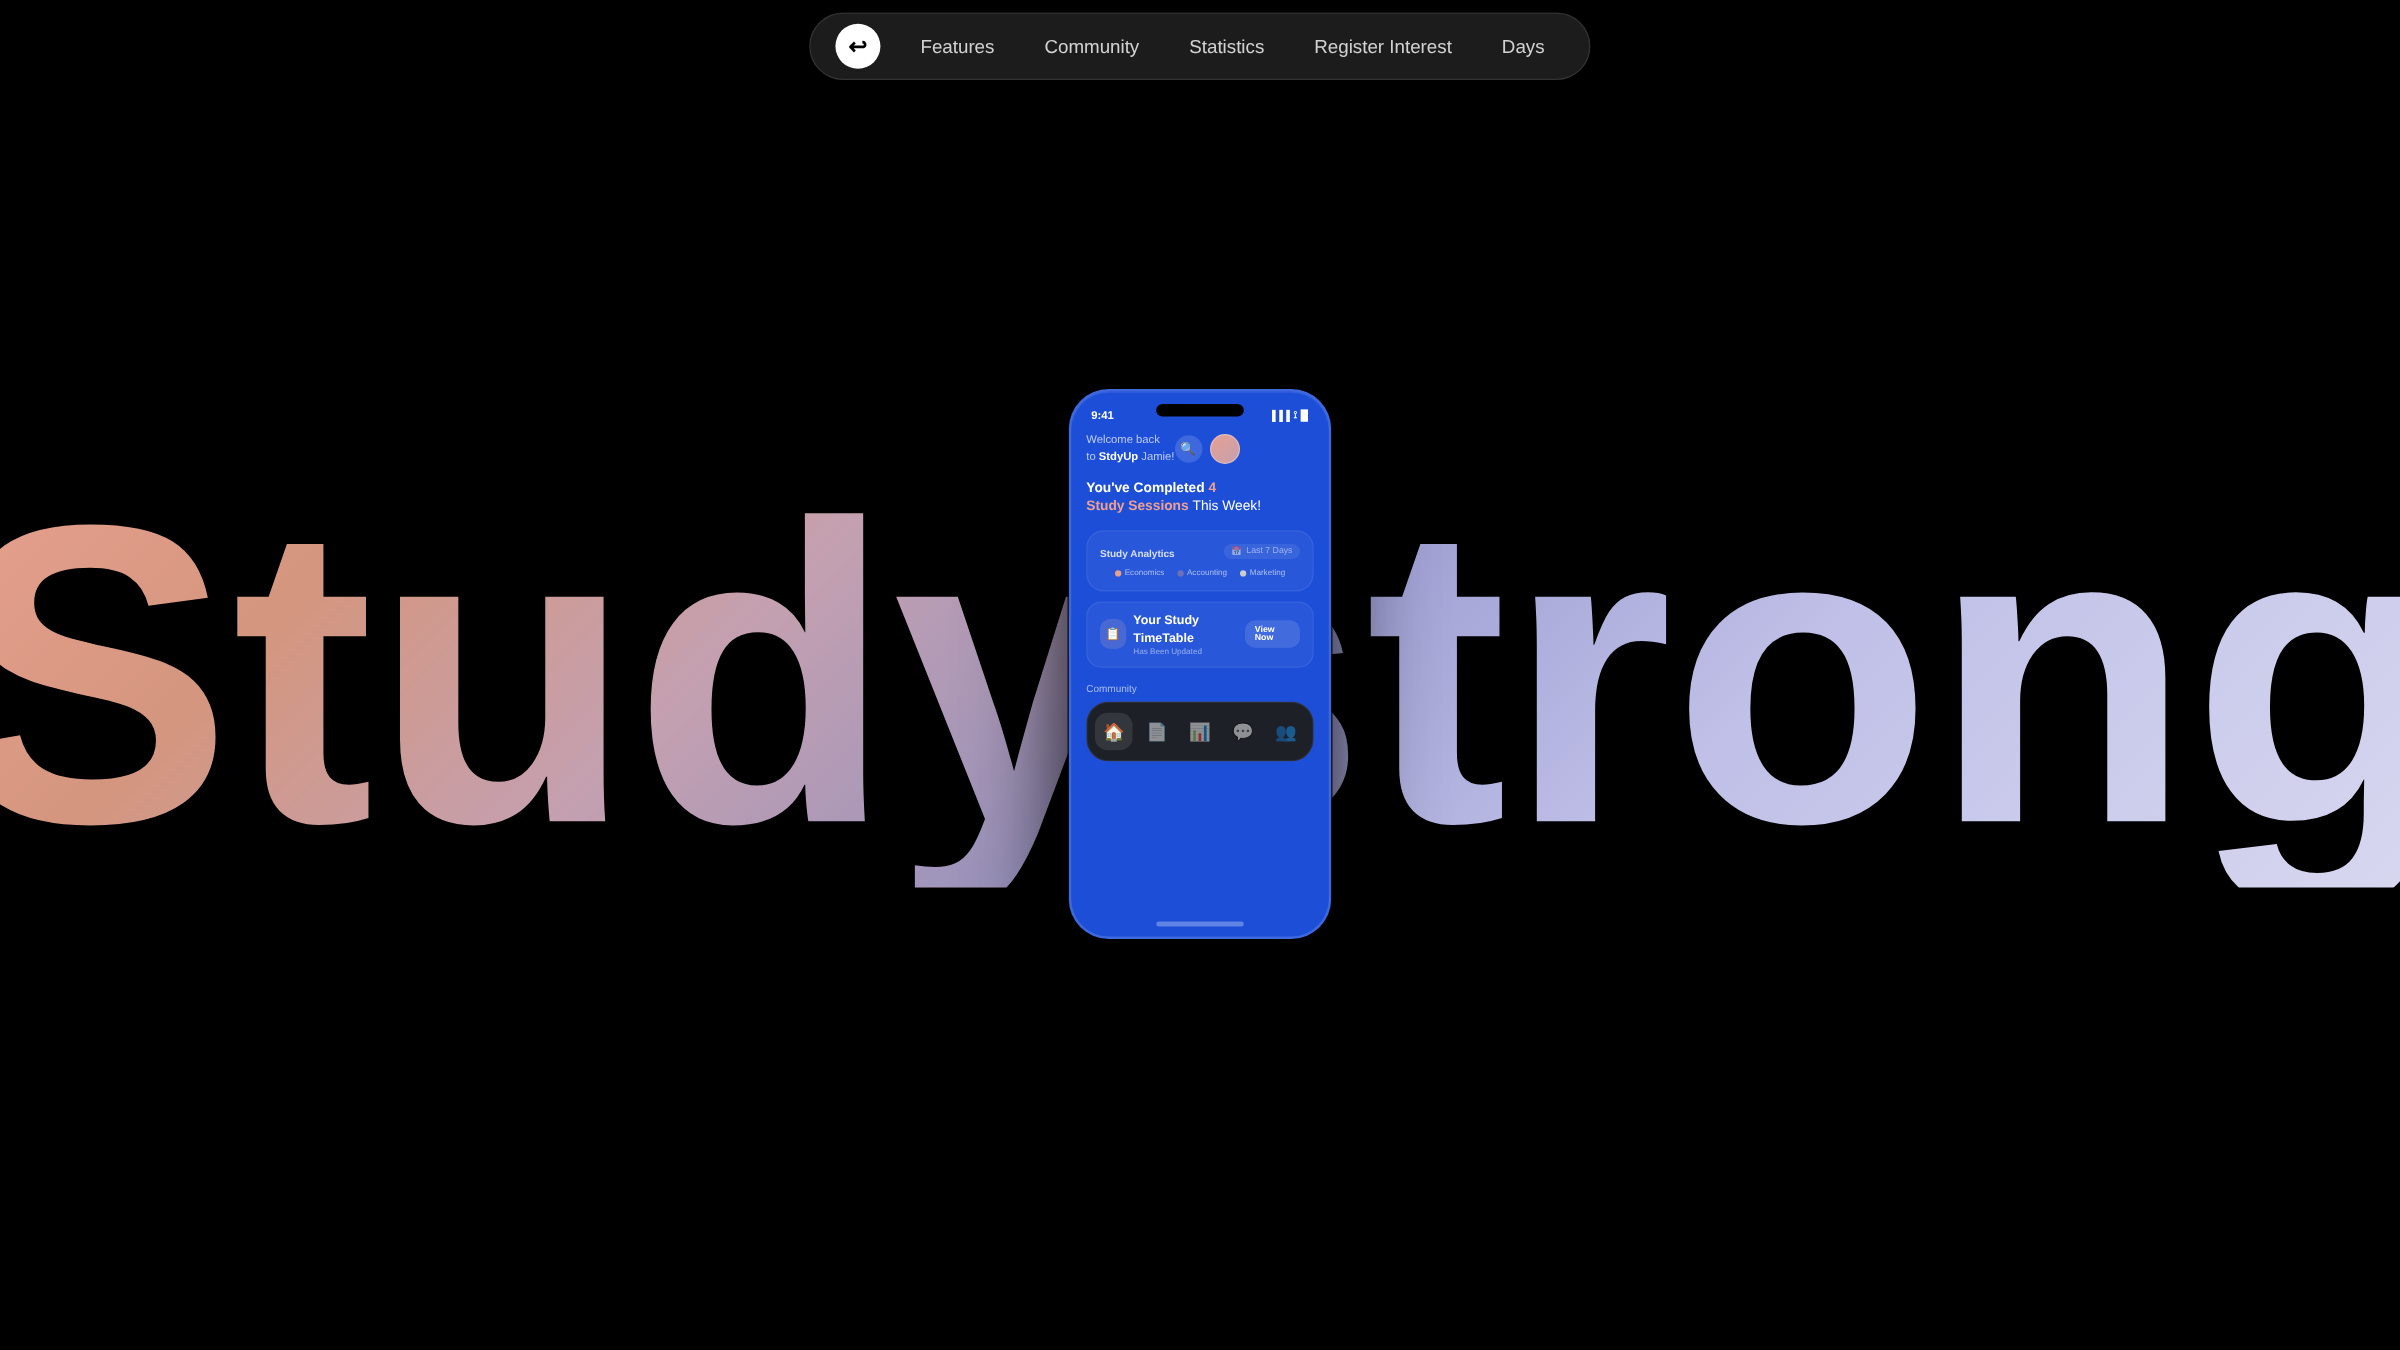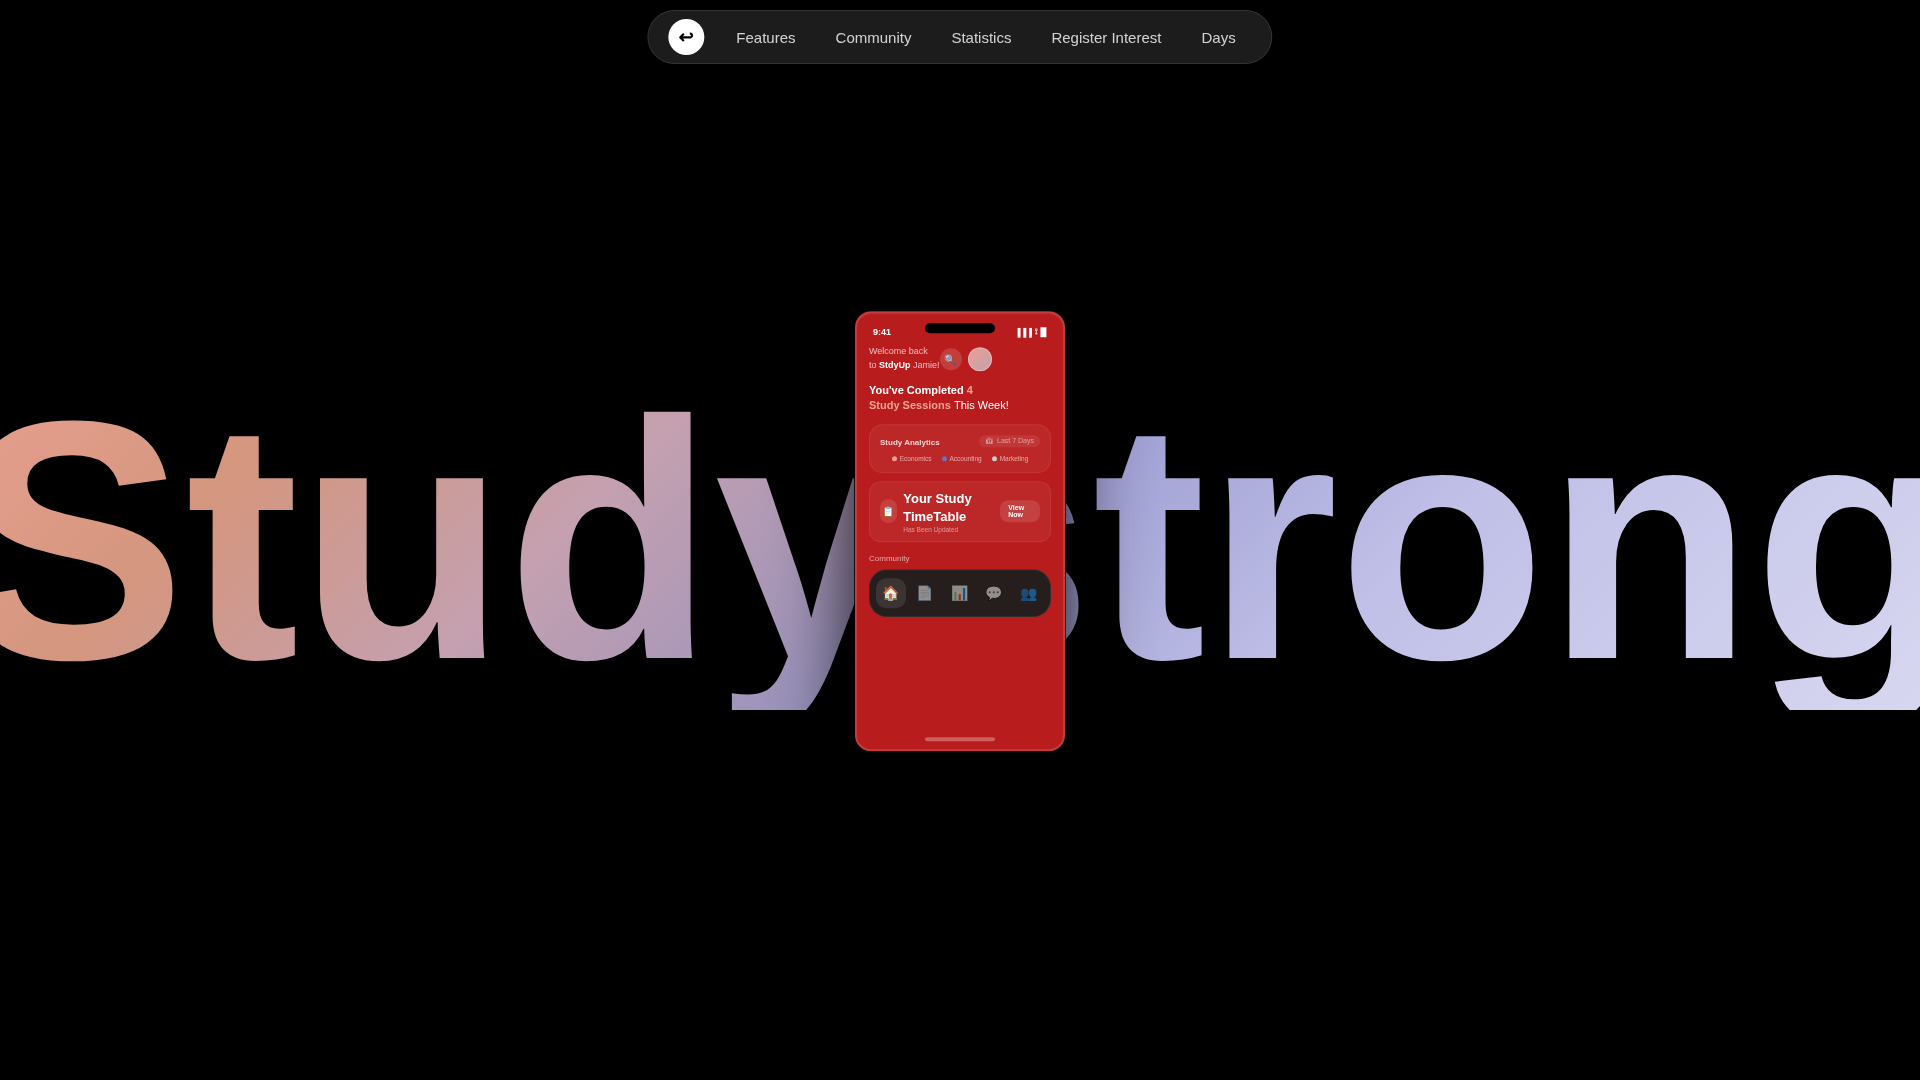--- a/index.html
+++ b/index.html
@@ -90,22 +90,22 @@
       position: absolute;
       top: 50%;
       left: 50%;
       transform: translate(-50%, -52%);
       z-index: 10;
     }
 
     .phone {
       width: 210px;
       height: 440px;
-      background: #b91c1c;
-      border-radius: 16px;
+      background: #1d4ed8;
+      border-radius: 32px;
       border: 2px solid rgba(255,255,255,0.15);
       overflow: hidden;
       box-shadow:
         0 0 0 1px rgba(0,0,0,0.8),
         0 30px 80px rgba(0,0,0,0.9),
         inset 0 1px 0 rgba(255,255,255,0.1);
       position: relative;
     }
 
     
@@ -324,21 +324,21 @@
       height: 24px;
       border-radius: 8px;
       background: rgba(255,200,180,0.15);
       display: flex;
       align-items: center;
       justify-content: center;
       font-size: 10px;
     }
 
     .timetable-text {
-      font-size: 13px;
+      font-size: 10px;
       color: #fff;
       font-weight: 600;
       line-height: 1.4;
     }
 
     .timetable-sub {
       font-size: 6.5px;
       color: rgba(255,255,255,0.5);
     }
 

